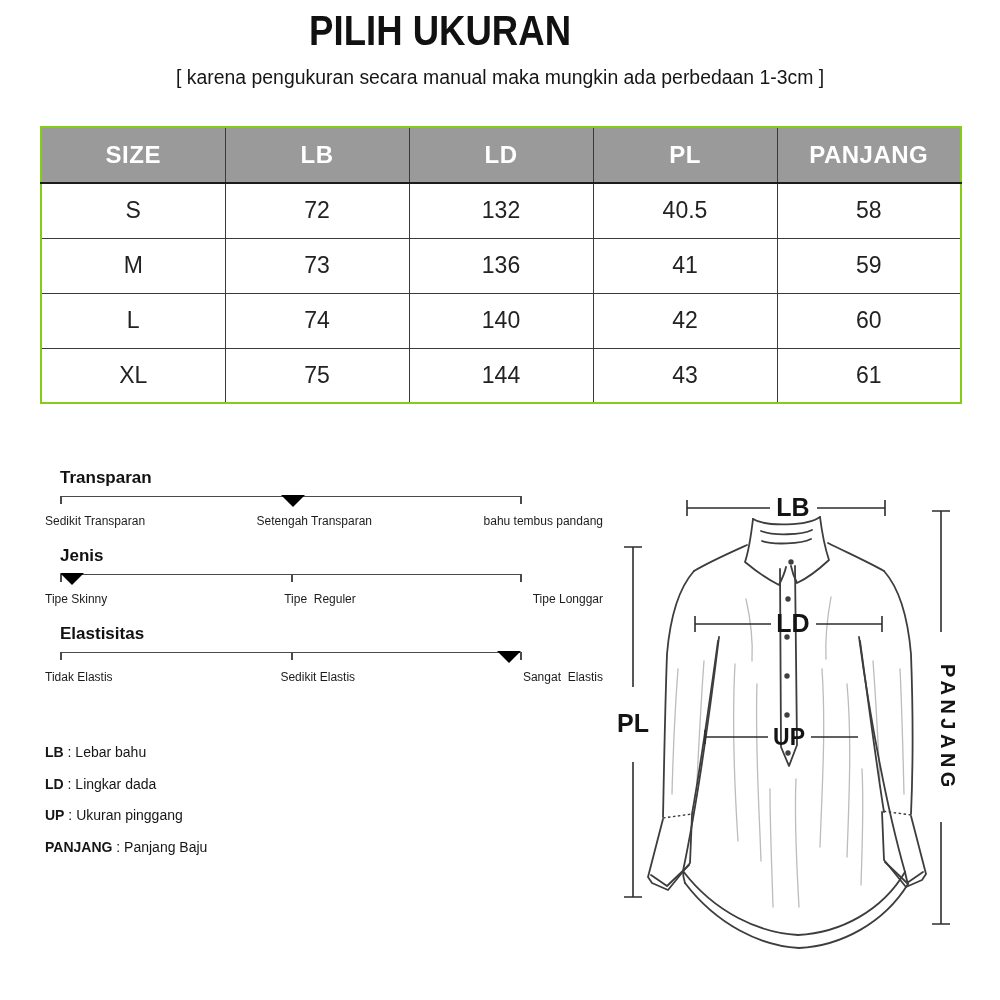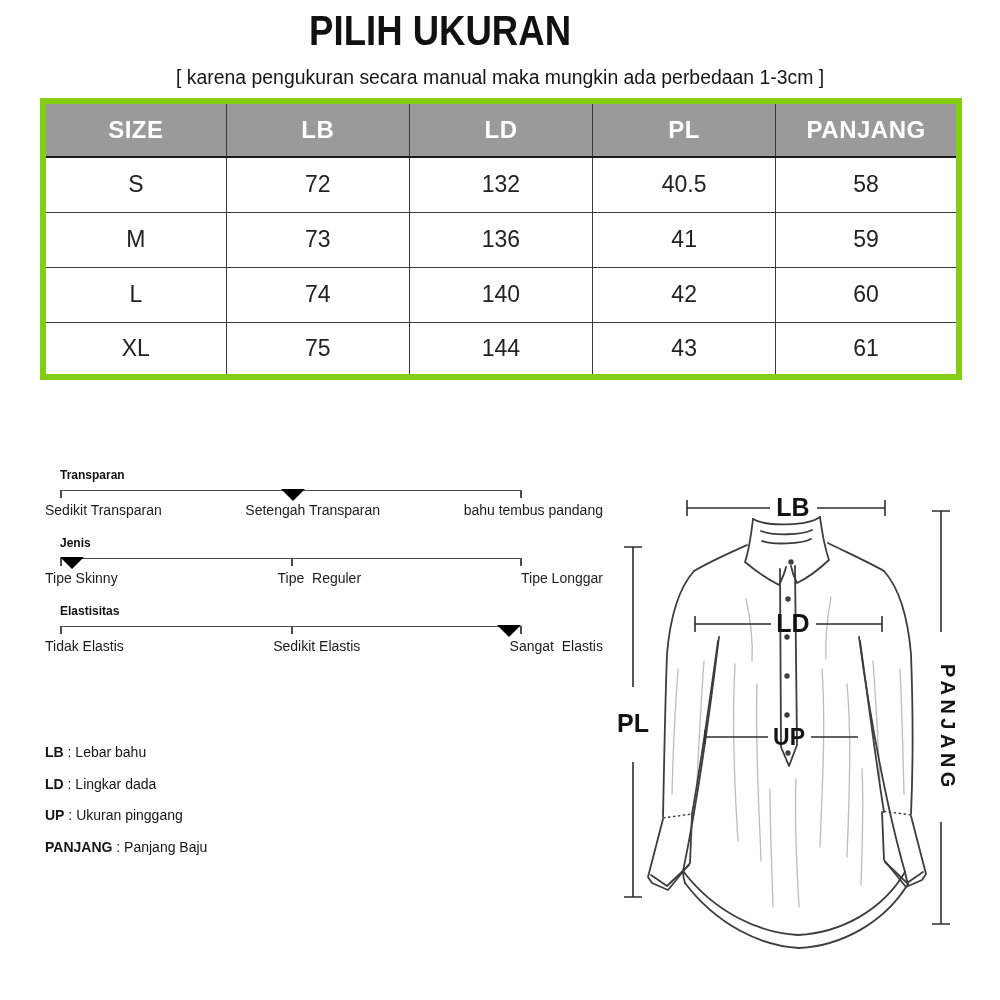--- a/index.html
+++ b/index.html
@@ -8,38 +8,38 @@
   .canvas { position:relative; width:1000px; height:1000px; background:#fff; overflow:hidden; }
 
   
   .title-wrap { position:absolute; top:6px; left:0; width:880px; text-align:center; }
   .title { display:inline-block; font-size:43px; font-weight:bold; letter-spacing:0px;
            transform:scaleX(0.85); transform-origin:center; color:#111; }
   .subtitle-wrap { position:absolute; top:66px; left:0; width:1000px; text-align:center; }
   .subtitle { display:inline-block; font-size:20px; color:#161616; transform:scaleX(0.97); transform-origin:center; }
 
   
-  table.size-table { position:absolute; top:98px; left:40px; width:922px; height:278px;
-                     border-collapse:collapse; table-layout:fixed; border:6px solid #84cc16; }
+  table.size-table { position:absolute; top:126px; left:40px; width:922px; height:278px;
+                     border-collapse:collapse; table-layout:fixed; border:2px solid #84cc16; }
   table.size-table th { background:var(--header-bg,#9a9a9a); color:var(--header-fg,#ffffff);
                         font-size:24px; font-weight:bold; letter-spacing:0.5px;
                         border:1px solid #3a3a3a; border-bottom:2px solid #1c1c1c; height:56px; text-align:center; }
   table.size-table td { font-size:23px; color:#222; text-align:center; border:1px solid #3a3a3a; height:55px; }
 
   
   .scales { position:absolute; top:468px; left:45px; width:558px; }
   .scale { margin-bottom:18px; }
-  .scale-title { font-size:12px; font-weight:bold; color:#111; margin-left:15px; margin-bottom:8px; }
+  .scale-title { font-size:17px; font-weight:bold; color:#111; margin-left:15px; margin-bottom:8px; }
   .scale-track { position:relative; height:12px; margin-left:15px; width:462px; border-top:1.6px solid #4a4a4a; }
   .tick { position:absolute; top:-1px; width:1.6px; height:8px; background:#4a4a4a; }
   .tick.t-left { left:0; } .tick.t-mid { left:50%; } .tick.t-right { right:0; }
   .marker { position:absolute; top:-2px; width:0; height:0;
             border-left:12px solid transparent; border-right:12px solid transparent;
             border-top:12px solid #000; transform:translateX(-50%); }
-  .scale-labels { display:flex; justify-content:space-between; font-size:14px; color:#1c1c1c; }
+  .scale-labels { display:flex; justify-content:space-between; margin-top:6px; font-size:12px; color:#1c1c1c; }
   .scale-labels span { white-space:pre; }
 
   
   .legend { position:absolute; top:737px; left:45px; }
   .legend-row { font-size:14px; line-height:31.5px; color:#161616; }
   .legend-row .abbr { font-weight:bold; }
   .legend-row .sep, .legend-row .desc { font-weight:normal; white-space:pre; }
 
   
   .shirt-svg { position:absolute; top:468px; left:610px; width:390px; height:532px; }

